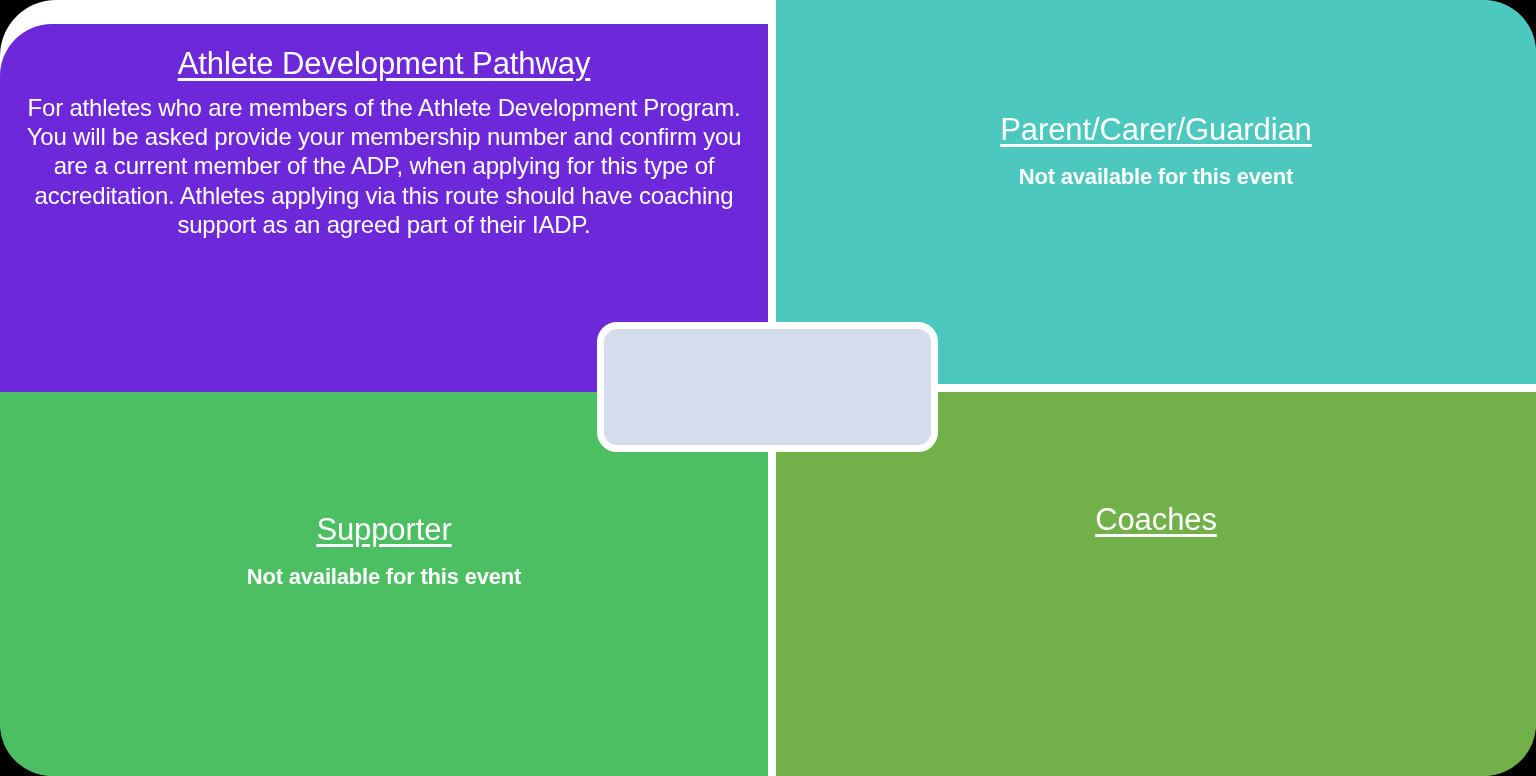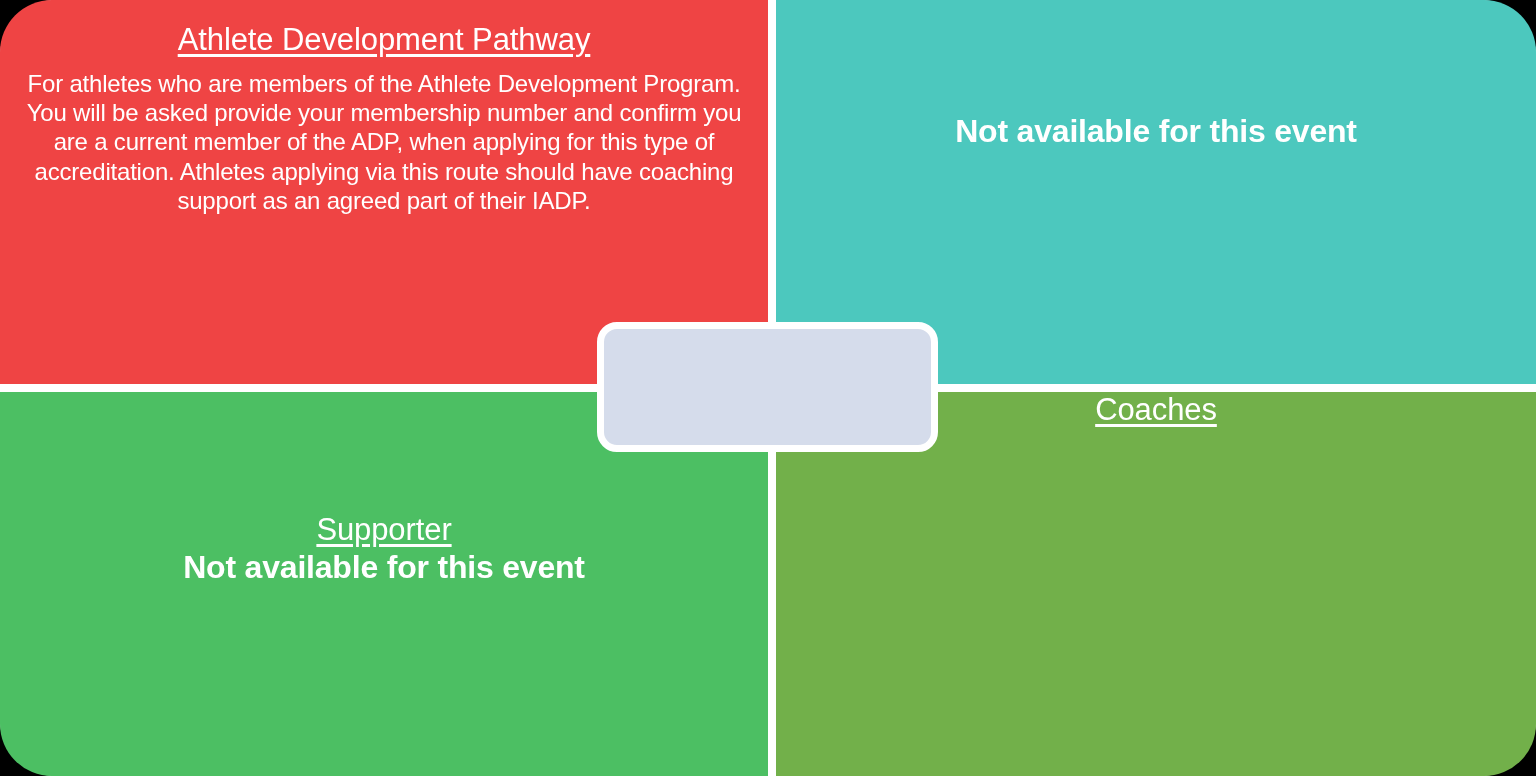--- a/index.html
+++ b/index.html
@@ -52,23 +52,24 @@
     color: #ffffff;
     font-size: 24px;
     line-height: 1.22;
     font-weight: 400;
     margin-top: 11px;
     letter-spacing: -0.2px;
   }
 
   .q-unavail {
     color: #ffffff;
-    font-size: 32px;
+    font-size: 22px;
     line-height: 1.2;
     font-weight: bold;
+    margin-top: 16px;
     letter-spacing: -0.2px;
   }
 
   
   #quad-adp {
     left: 0px;  top: 0px;
     width: 768px; height: 384px;
     border-top-left-radius: 52px;
     justify-content: flex-start;
     align-items: center;
@@ -93,21 +94,21 @@
   }
   #quad-supporter .quad-inner { padding-top: 120px; }
 
   #quad-coaches {
     left: 776px; top: 392px;
     width: 760px; height: 384px;
     border-bottom-right-radius: 52px;
     justify-content: flex-start;
     align-items: center;
   }
-  #quad-coaches .quad-inner { }
+  #quad-coaches .quad-inner { padding-top: 110px; }
 
   
   #sheet {
     position: absolute;
     left: 0; top: 0;
     width: 1536px; height: 776px;
     background: #ffffff;
     border-radius: 56px;
   }
 
@@ -135,29 +136,30 @@
     letter-spacing: 0.2px;
   }
 </style>
 </head>
 <body>
 
 <div id="canvas" style="background: rgb(0, 0, 0);">
 
   <div id="sheet" style="background: rgb(255, 255, 255);"></div>
 
-  <div class="quad" id="quad-adp" style="background: #ef4444;">
+  <div class="quad" id="quad-adp" style="background: #6d28d9; margin-top: 24px;">
     <div class="quad-inner">
       <div class="q-title">Athlete Development Pathway</div>
       <div class="q-body">For athletes who are members of the Athlete Development Program. You will be asked provide your membership number and confirm you are a current member of the ADP, when applying for this type of accreditation.  Athletes applying via this route should have coaching support as an agreed part of their IADP.</div>
     </div>
   </div>
 
   <div class="quad" id="quad-parent" style="background: rgb(76, 200, 190);">
     <div class="quad-inner">
+      <div class="q-title">Parent/Carer/Guardian</div>
       <div class="q-unavail">Not available for this event</div>
     </div>
   </div>
 
   <div class="quad" id="quad-supporter" style="background: rgb(76, 191, 99);">
     <div class="quad-inner">
       <div class="q-title">Supporter</div>
       <div class="q-unavail">Not available for this event</div>
     </div>
   </div>

